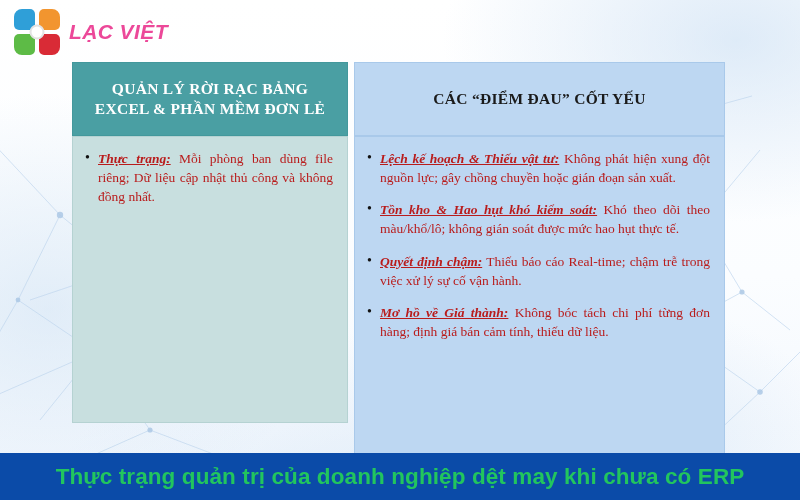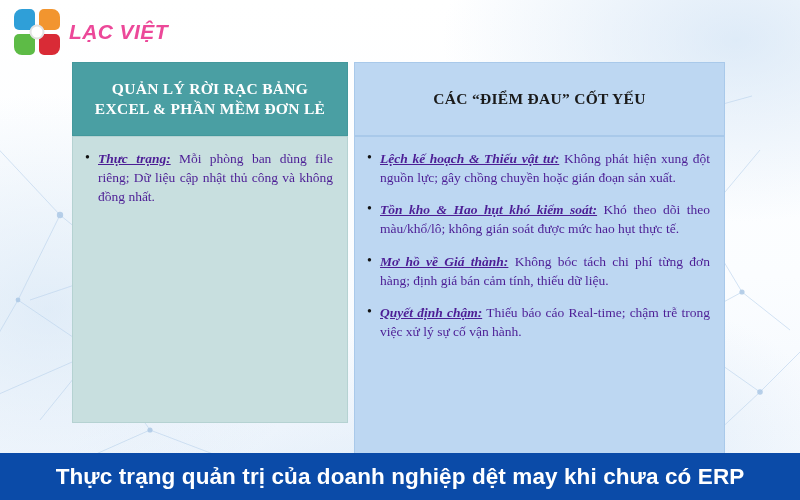--- a/index.html
+++ b/index.html
@@ -104,21 +104,21 @@
     background: #bdd7f2;
     color: #1a1a1a;
     font-size: 15.5px;
     border: 1px solid #a9c9ea;
   }
 
   .cell-body {
     padding: 12px 14px 20px 10px;
     font-size: 13.5px;
     line-height: 1.42;
-    color: #4c1d95;
+    color: #b91c1c;
     text-align: justify;
   }
   .body-left {
     background: #c8dfdf;
     border: 1px solid #b5d2d2;
     height: 287px;
   }
   .body-right {
     background: #bdd7f2;
     border: 1px solid #a9c9ea;
@@ -153,21 +153,21 @@
     background: #0b4ba8;
     display: flex;
     align-items: center;
     justify-content: center;
     z-index: 4;
   }
   #banner-text {
     font-family: "Liberation Sans", sans-serif;
     font-weight: bold;
     font-size: 22.5px;
-    color: #ffffff;
+    color: #22c55e;
     letter-spacing: 0.1px;
     white-space: nowrap;
   }
 </style>
 </head>
 <body>
 
 <div id="bg-layer">
   <div id="bg-gradient"></div>
   <svg id="bg-network" viewBox="0 0 800 500" preserveAspectRatio="none">
@@ -234,24 +234,24 @@
     <div class="cell-head head-right">CÁC “ĐIỂM ĐAU” CỐT YẾU</div>
     <div class="cell-body body-right">
       <ul class="points">
         <li>
           <span class="lead">Lệch kế hoạch &amp; Thiếu vật tư:</span><span> Không phát hiện xung đột nguồn lực; gây chồng chuyền hoặc gián đoạn sản xuất.</span>
         </li>
         <li>
           <span class="lead">Tồn kho &amp; Hao hụt khó kiểm soát:</span><span> Khó theo dõi theo màu/khổ/lô; không gián soát được mức hao hụt thực tế.</span>
         </li>
         <li>
+          <span class="lead">Quyết định chậm:</span><span> Thiếu báo cáo Real-time; chậm trễ trong việc xử lý sự cố vận hành.</span>
+        </li>
+        <li>
           <span class="lead">Mơ hồ về Giá thành:</span><span> Không bóc tách chi phí từng đơn hàng; định giá bán cảm tính, thiếu dữ liệu.</span>
-        </li>
-        <li>
-          <span class="lead">Quyết định chậm:</span><span> Thiếu báo cáo Real-time; chậm trễ trong việc xử lý sự cố vận hành.</span>
         </li>
       </ul>
     </div>
   </div>
 
 </div>
 
 <div id="bottom-banner">
   <div id="banner-text">Thực trạng quản trị của doanh nghiệp dệt may khi chưa có ERP</div>
 </div>

